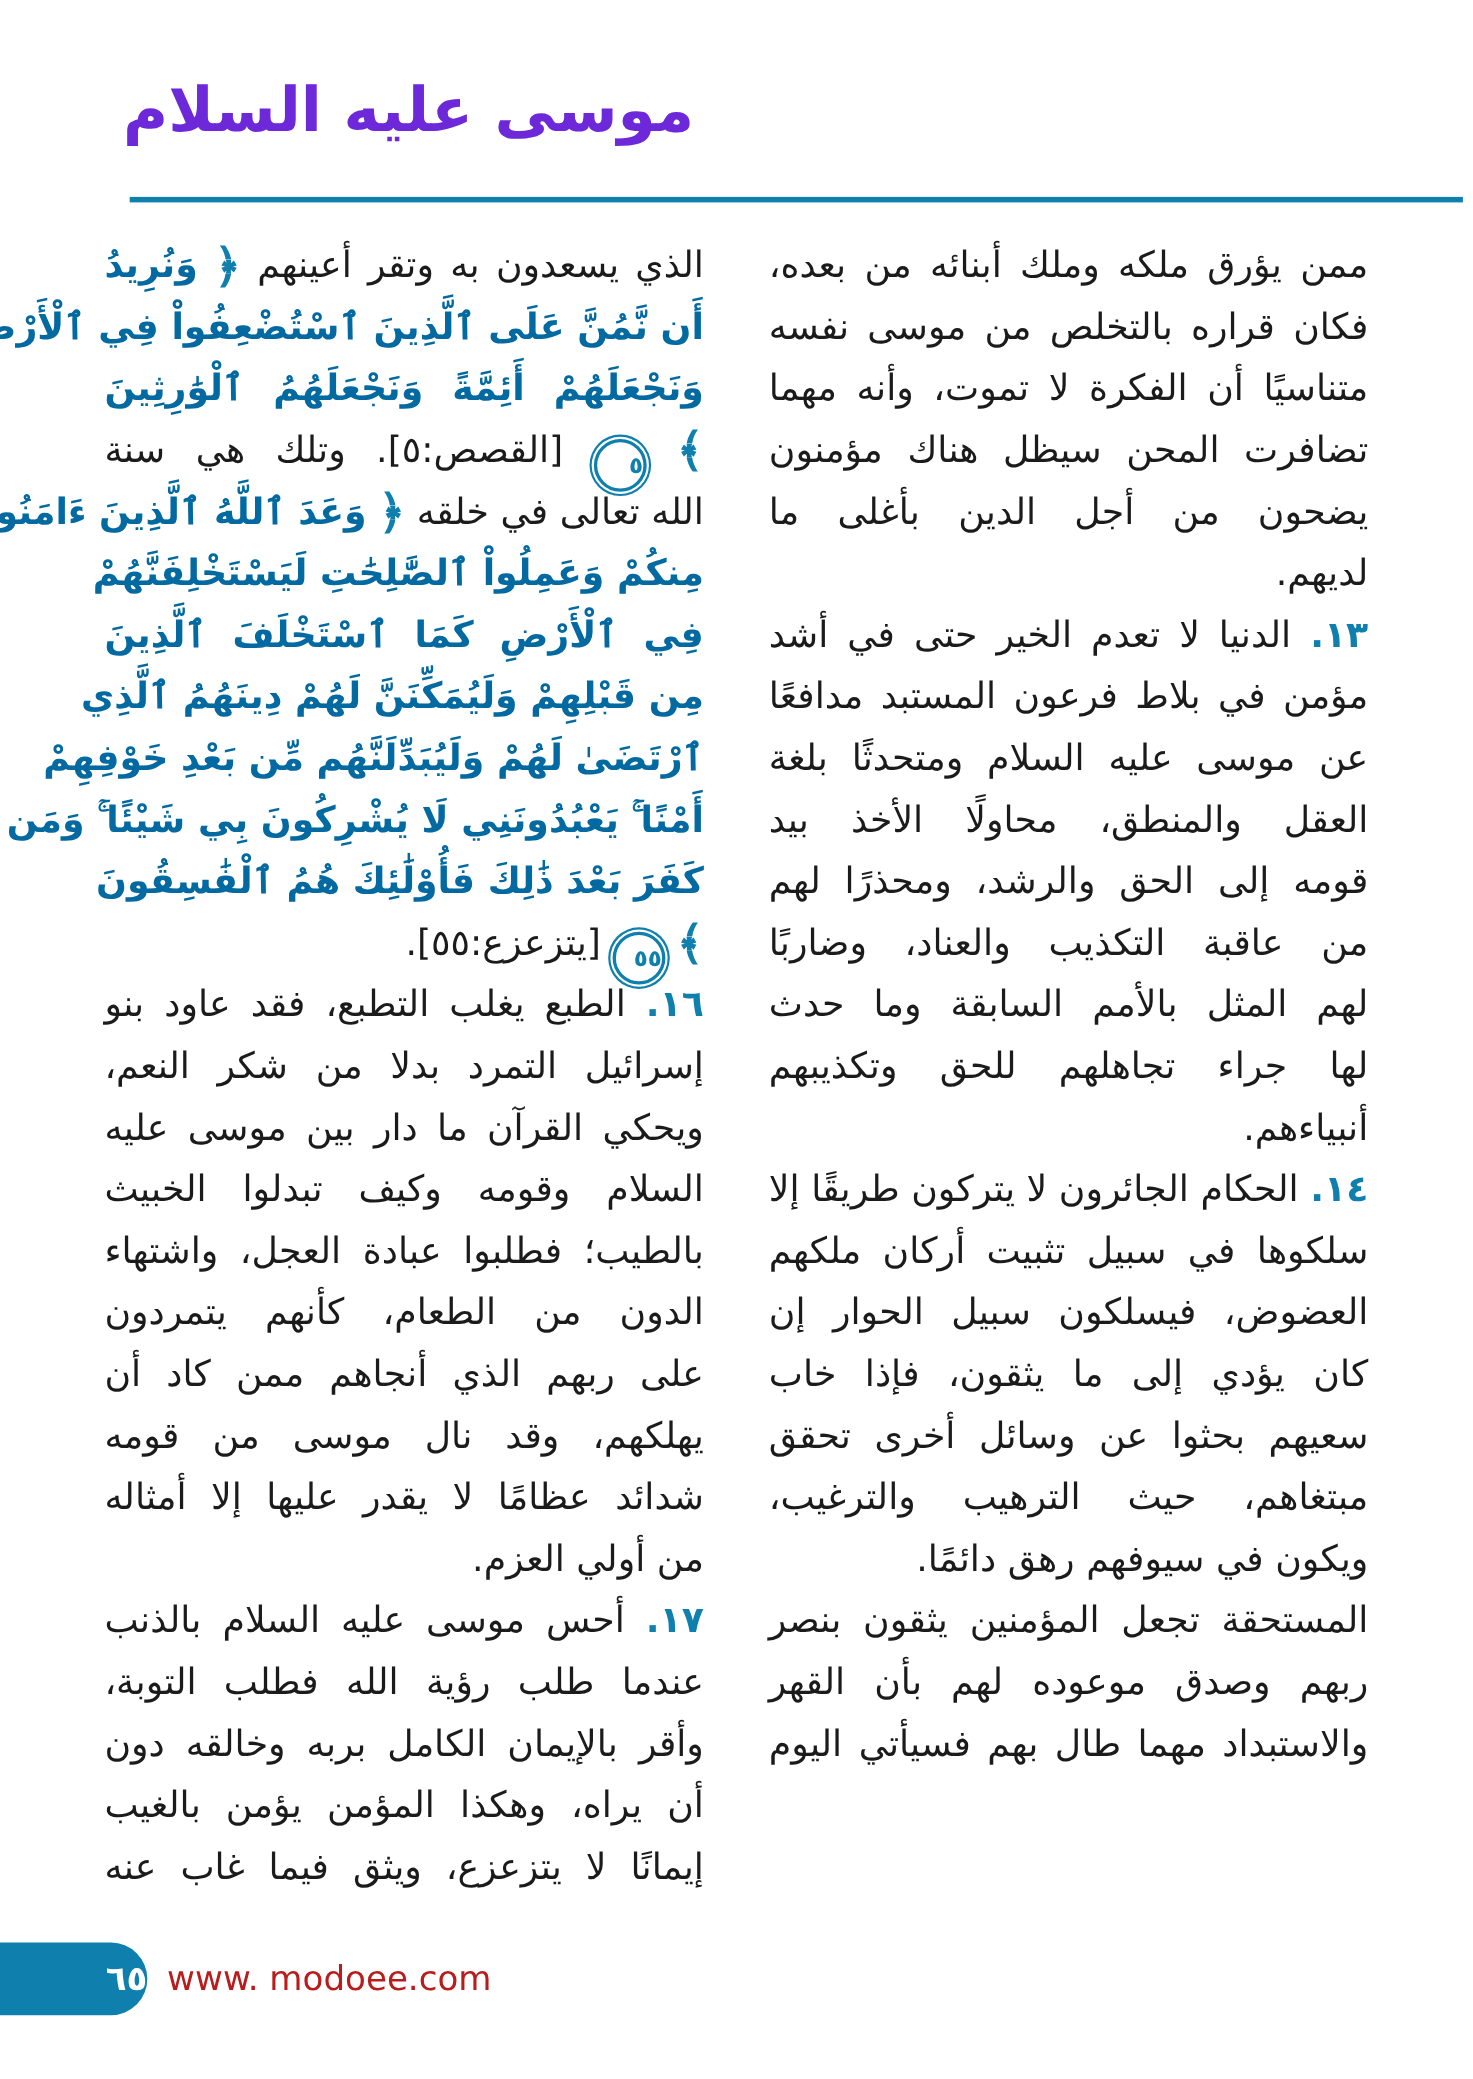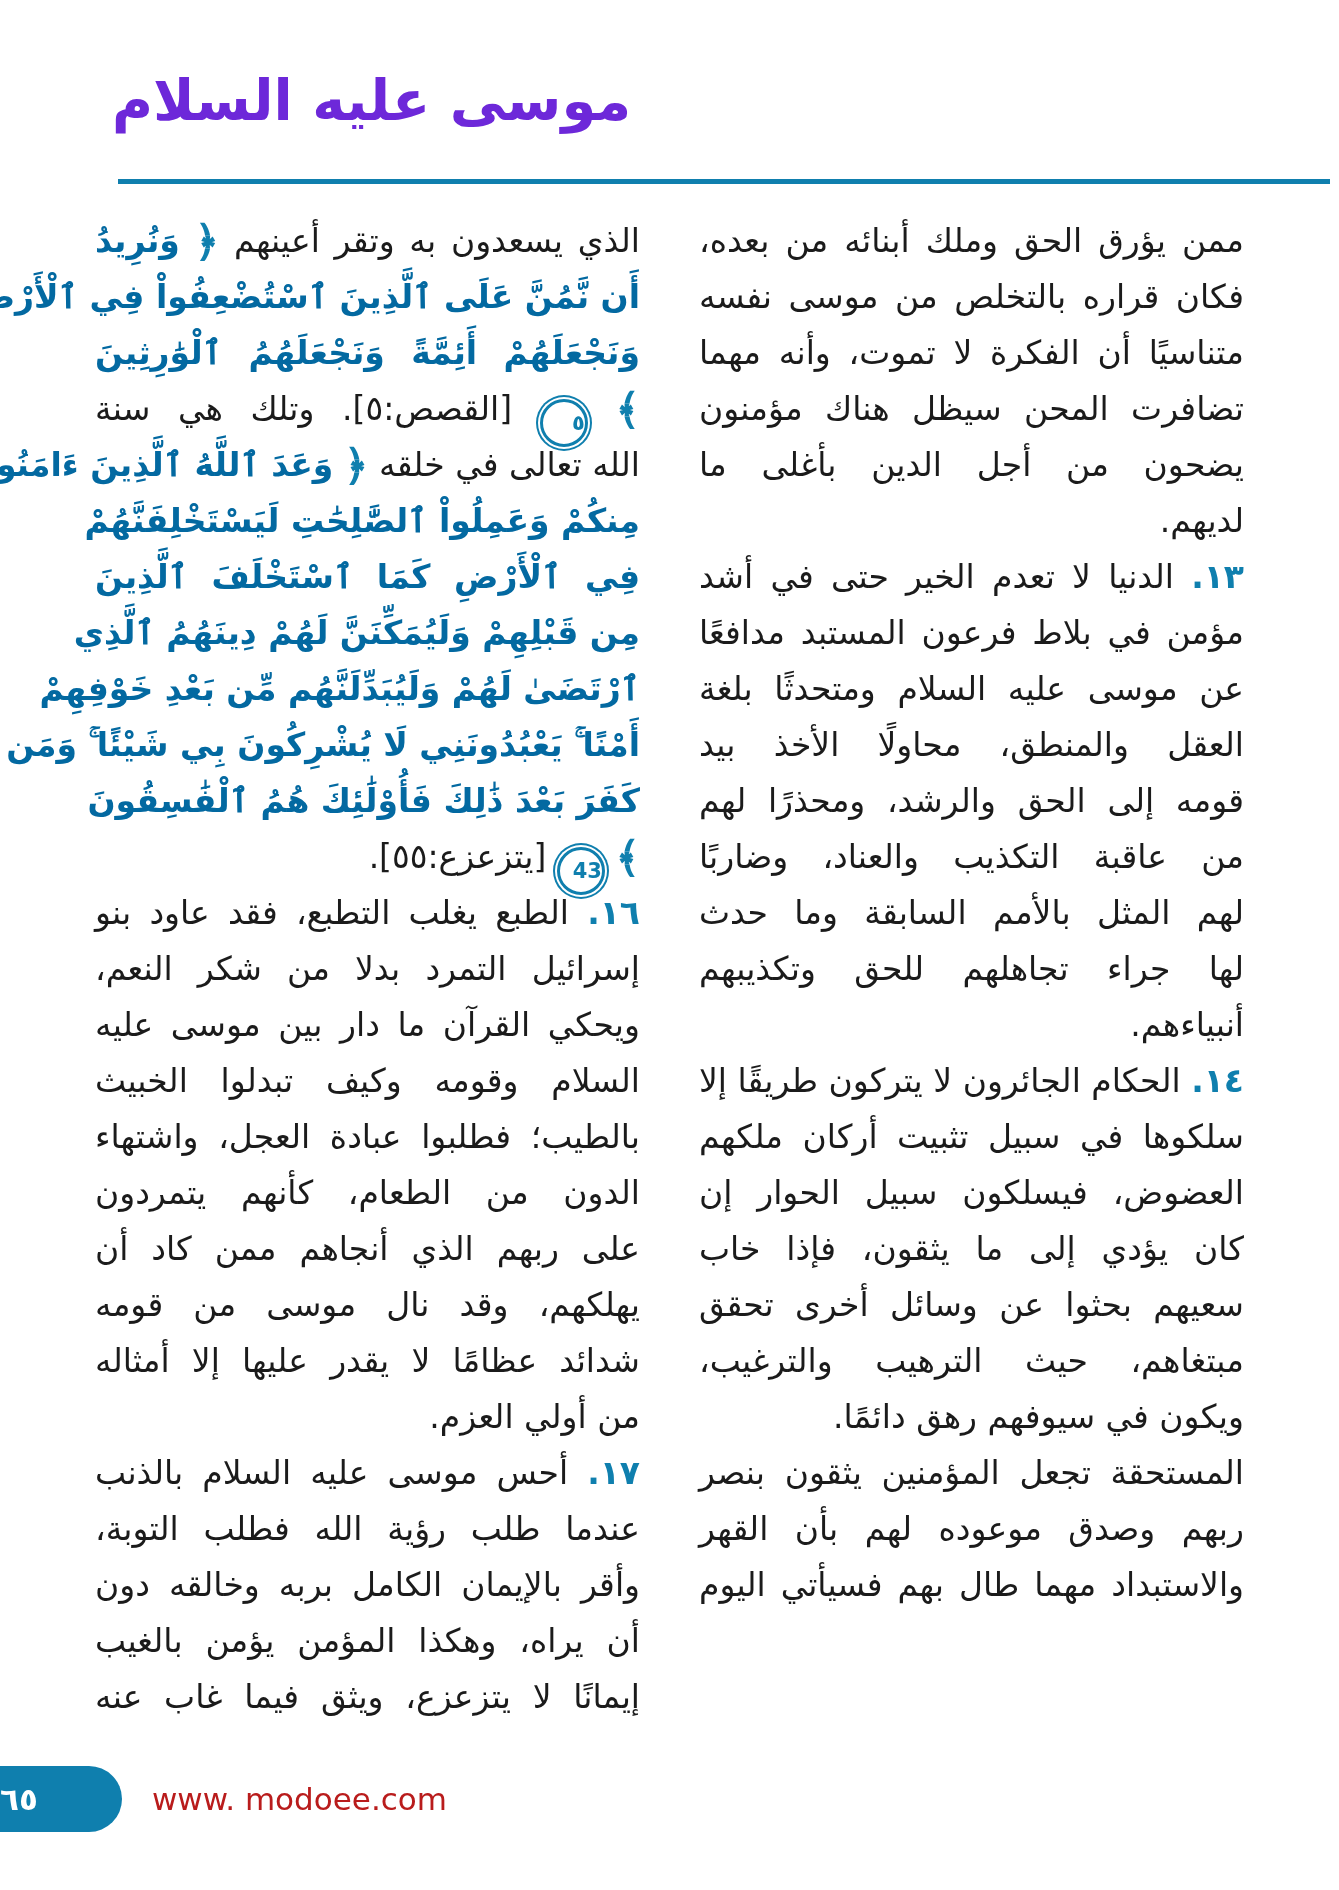--- a/index.html
+++ b/index.html
@@ -75,24 +75,25 @@
     vertical-align:-10px;
     background:#ffffff;
   }
   
   .footer-pill{
     position:absolute;
     left:0;top:1766px;
     width:122px;height:66px;
     background:#0f7fae;
     border-radius:0 33px 33px 0;
-    display:flex;align-items:center;justify-content:flex-end;
+    display:flex;align-items:center;justify-content:flex-start;
     color:#ffffff;
     font-size:31px;
     font-weight:bold;
+    padding-left:12px;
   }
   .footer-url{
     position:absolute;
     left:152px;top:1766px;
     height:66px;line-height:66px;
     color:#b91c1c;
     font-size:31px;
     direction:ltr;
     white-space:nowrap;
   }
@@ -100,21 +101,21 @@
 </head>
 <body>
 
 <div class="page">
 
   <div class="header-title">موسى عليه السلام</div>
 
   <div class="header-rule"></div>
 
   <section class="col col-right">
-      <div class="line line-just"><span class="seg s-body">ممن يؤرق الحق وملك أبنائه من بعده،</span> </div>
+      <div class="line line-just"><span class="seg s-body">ممن يؤرق ملكه وملك أبنائه من بعده،</span> </div>
       <div class="line line-just"><span class="seg s-body">فكان قراره بالتخلص من موسى نفسه</span> </div>
       <div class="line line-just"><span class="seg s-body">متناسيًا أن الفكرة لا تموت، وأنه مهما</span> </div>
       <div class="line line-just"><span class="seg s-body">تضافرت المحن سيظل هناك مؤمنون</span> </div>
       <div class="line line-just"><span class="seg s-body">يضحون من أجل الدين بأغلى ما</span> </div>
       <div class="line line-end"><span class="seg s-body">لديهم.</span> </div>
       <div class="line line-just"><span class="seg s-num">١٣.</span> <span class="seg s-body">الدنيا لا تعدم الخير حتى في أشد</span> </div>
       <div class="line line-just"><span class="seg s-body">مؤمن في بلاط فرعون المستبد مدافعًا</span> </div>
       <div class="line line-just"><span class="seg s-body">عن موسى عليه السلام ومتحدثًا بلغة</span> </div>
       <div class="line line-just"><span class="seg s-body">العقل والمنطق، محاولًا الأخذ بيد</span> </div>
       <div class="line line-just"><span class="seg s-body">قومه إلى الحق والرشد، ومحذرًا لهم</span> </div>
@@ -139,21 +140,21 @@
       <div class="line line-just"><span class="seg s-quran">أَن نَّمُنَّ عَلَى ٱلَّذِينَ ٱسْتُضْعِفُواْ فِي ٱلْأَرْضِ</span> </div>
       <div class="line line-just"><span class="seg s-quran">وَنَجْعَلَهُمْ أَئِمَّةً وَنَجْعَلَهُمُ ٱلْوَٰرِثِينَ</span> </div>
       <div class="line line-just"><span class="seg s-ayah-close">﴾</span> <span class="seg s-medallion">٥</span> <span class="seg s-cite">[القصص:٥].</span> <span class="seg s-body">وتلك هي سنة</span> </div>
       <div class="line line-just"><span class="seg s-body">الله تعالى في خلقه</span> <span class="seg s-ayah-open">﴿</span> <span class="seg s-quran">وَعَدَ ٱللَّهُ ٱلَّذِينَ ءَامَنُواْ</span> </div>
       <div class="line line-just"><span class="seg s-quran">مِنكُمْ وَعَمِلُواْ ٱلصَّٰلِحَٰتِ لَيَسْتَخْلِفَنَّهُمْ</span> </div>
       <div class="line line-just"><span class="seg s-quran">فِي ٱلْأَرْضِ كَمَا ٱسْتَخْلَفَ ٱلَّذِينَ</span> </div>
       <div class="line line-just"><span class="seg s-quran">مِن قَبْلِهِمْ وَلَيُمَكِّنَنَّ لَهُمْ دِينَهُمُ ٱلَّذِي</span> </div>
       <div class="line line-just"><span class="seg s-quran">ٱرْتَضَىٰ لَهُمْ وَلَيُبَدِّلَنَّهُم مِّن بَعْدِ خَوْفِهِمْ</span> </div>
       <div class="line line-just"><span class="seg s-quran">أَمْنًا ۚ يَعْبُدُونَنِي لَا يُشْرِكُونَ بِي شَيْئًا ۚ وَمَن</span> </div>
       <div class="line line-just"><span class="seg s-quran">كَفَرَ بَعْدَ ذَٰلِكَ فَأُوْلَٰئِكَ هُمُ ٱلْفَٰسِقُونَ</span> </div>
-      <div class="line line-end"><span class="seg s-ayah-close">﴾</span> <span class="seg s-medallion">43</span> <span class="seg s-cite">[يتزعزع:٥٥].</span> </div>
+      <div class="line line-end"><span class="seg s-ayah-close">﴾</span> <span class="seg s-medallion">٥٥</span> <span class="seg s-cite">[يتزعزع:٥٥].</span> </div>
       <div class="line line-just"><span class="seg s-num">١٦.</span> <span class="seg s-body">الطبع يغلب التطبع، فقد عاود بنو</span> </div>
       <div class="line line-just"><span class="seg s-body">إسرائيل التمرد بدلا من شكر النعم،</span> </div>
       <div class="line line-just"><span class="seg s-body">ويحكي القرآن ما دار بين موسى عليه</span> </div>
       <div class="line line-just"><span class="seg s-body">السلام وقومه وكيف تبدلوا الخبيث</span> </div>
       <div class="line line-just"><span class="seg s-body">بالطيب؛ فطلبوا عبادة العجل، واشتهاء</span> </div>
       <div class="line line-just"><span class="seg s-body">الدون من الطعام، كأنهم يتمردون</span> </div>
       <div class="line line-just"><span class="seg s-body">على ربهم الذي أنجاهم ممن كاد أن</span> </div>
       <div class="line line-just"><span class="seg s-body">يهلكهم، وقد نال موسى من قومه</span> </div>
       <div class="line line-just"><span class="seg s-body">شدائد عظامًا لا يقدر عليها إلا أمثاله</span> </div>
       <div class="line line-end"><span class="seg s-body">من أولي العزم.</span> </div>

